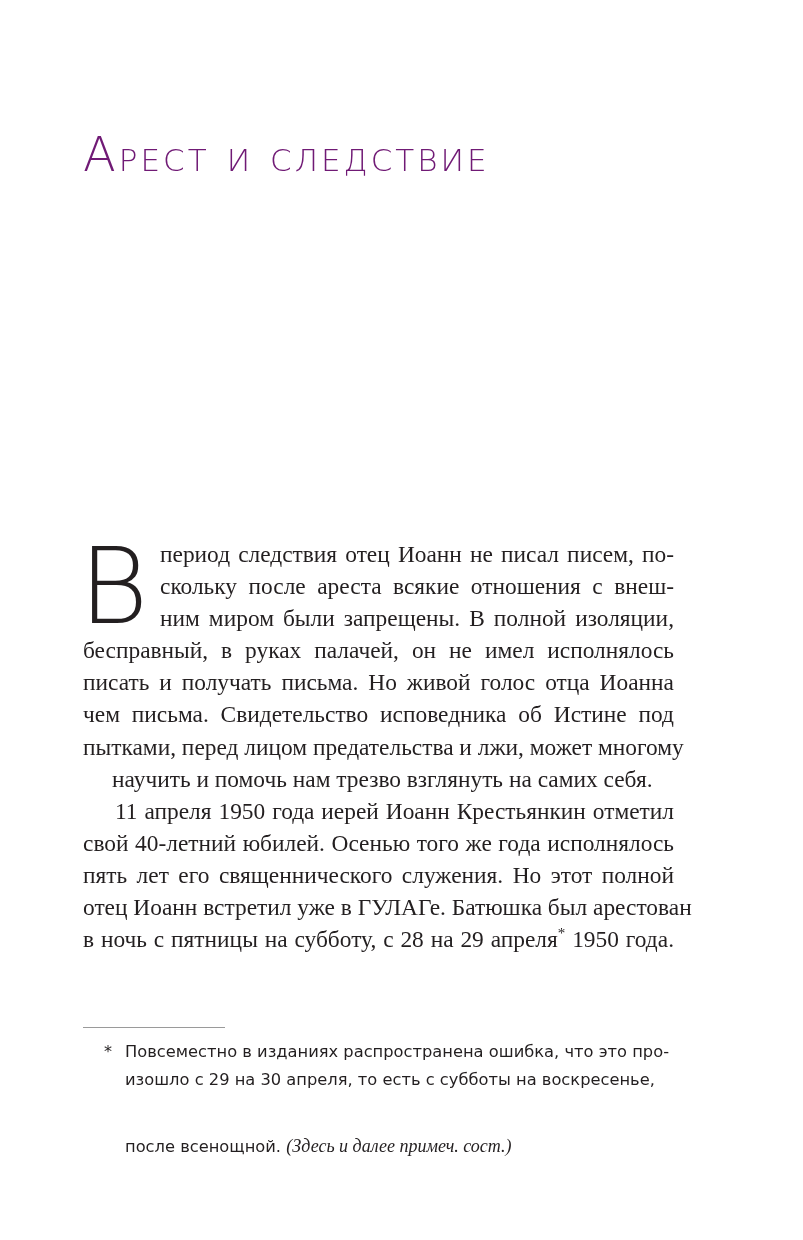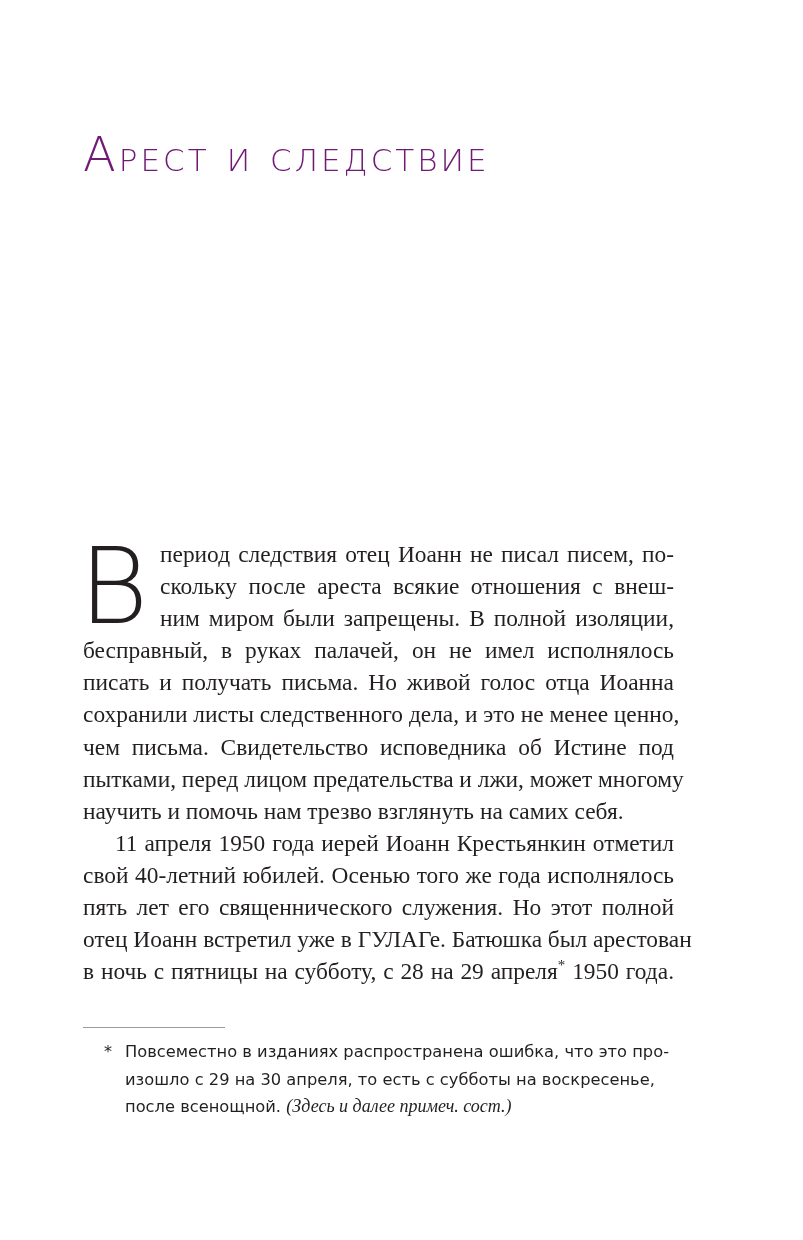--- a/index.html
+++ b/index.html
@@ -43,20 +43,21 @@
     }
     .line {
       display: block;
       white-space: nowrap;
       text-align: justify;
       text-align-last: justify;
       height: 32.1px;
     }
     .line.last {
       text-align-last: left;
+      margin-left: 29px;
     }
     .line.indent {
       padding-left: 32px;
     }
     .line.dropcap-line {
       margin-left: 77px;
     }
     .dropcap {
       position: absolute;
       left: -4px;
@@ -100,20 +101,21 @@
       margin-left: 21px;
     }
     .fn-line {
       display: block;
       white-space: nowrap;
       text-align: justify;
       text-align-last: justify;
     }
     .fn-line.last {
       text-align-last: left;
+      margin-top: 40px;
     }
     .fn-italic {
       font-family: "Liberation Serif", serif;
       font-style: italic;
       font-size: 18px;
     }
   </style>
 </head>
 <body>
 
@@ -121,21 +123,20 @@
 
 <div class="body-text">
   <span class="dropcap">В</span>
 
   <div>
     <span class="line dropcap-line">период следствия отец Иоанн не писал писем, по-</span>
     <span class="line dropcap-line">скольку после ареста всякие отношения с внеш-</span>
     <span class="line dropcap-line">ним миром были запрещены. В полной изоляции,</span>
     <span class="line">бесправный, в руках палачей, он не имел исполнялось</span>
     <span class="line">писать и получать письма. Но живой голос отца Иоанна</span>
-    <span class="line">сохранили листы следственного дела, и это не менее ценно,</span>
     <span class="line">чем письма. Свидетельство исповедника об Истине под</span>
     <span class="line">пытками, перед лицом предательства и лжи, может многому</span>
     <span class="line last">научить и помочь нам трезво взглянуть на самих себя.</span>
   </div>
 
   <div>
     <span class="line indent">11 апреля 1950 года иерей Иоанн Крестьянкин отметил</span>
     <span class="line">свой 40-летний юбилей. Осенью того же года исполнялось</span>
     <span class="line">пять лет его священнического служения. Но этот полной</span>
     <span class="line">отец Иоанн встретил уже в ГУЛАГе. Батюшка был арестован</span>

